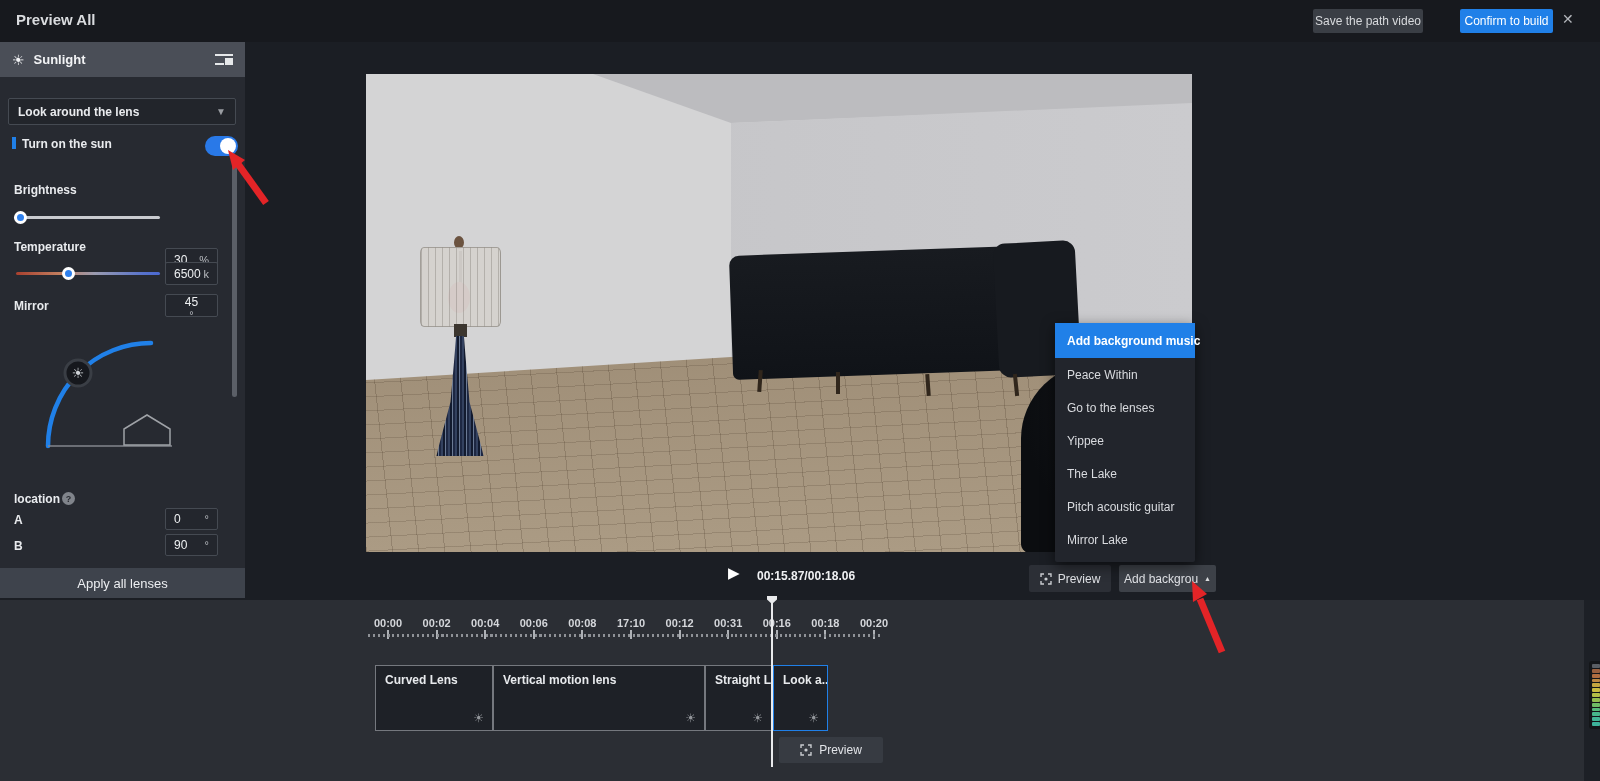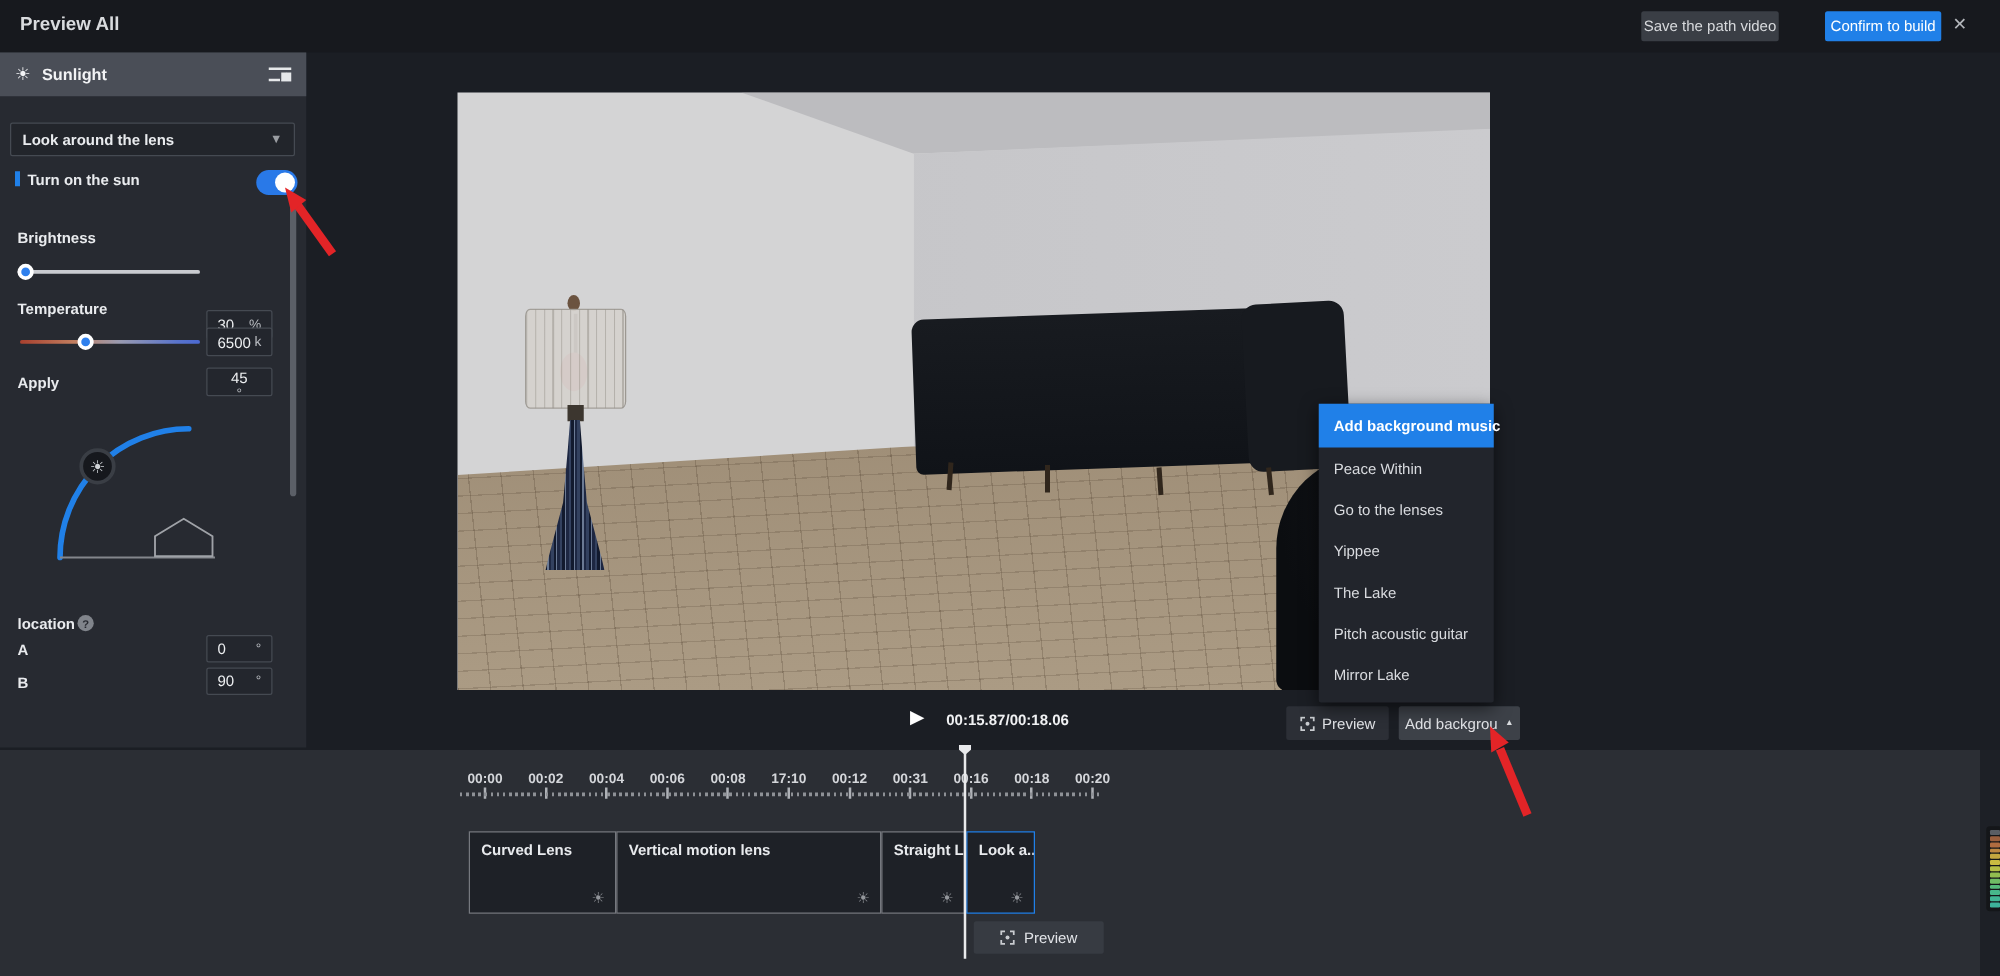--- a/index.html
+++ b/index.html
@@ -139,21 +139,21 @@
     <div class="sb-label" style="left:14px;top:198px;">Temperature</div>
     <div class="slider" style="left:16px;top:225px;width:144px;">
       <div class="track temp"></div>
         <div class="knob" style="left:46px;"></div>
     </div>
     <div class="vbox" style="left:165px;top:220px;">
       <span class="val">6500</span>
         <span class="unit">k</span>
     </div>
 
-    <div class="sb-label" style="left:14px;top:257px;">Apply</div>
+    <div class="sb-label" style="left:14px;top:257px;">Mirror</div>
     <div class="vbox" style="left:165px;top:252px;flex-direction:column;">
       <span class="val">45</span>
         <span class="unit">°</span>
     </div>
 
     <svg class="abs" style="left:10px;top:291px;" width="180" height="130">
       <path d="M 38 113 A 103 103 0 0 1 141 10" fill="none" stroke="#2080e8" stroke-width="4.5" stroke-linecap="round"></path>
       <line x1="38" y1="113" x2="162" y2="113" stroke="#83868c" stroke-width="1.5"></line>
       <polygon points="114,112 114,96 137,82 160,96 160,112" fill="none" stroke="#9fa2a7" stroke-width="1.5"></polygon>
       <circle cx="68" cy="40" r="13" fill="#16181d" stroke="#3a3e45" stroke-width="3"></circle>
@@ -166,20 +166,21 @@
     <div class="vbox" style="left:165px;top:466px;height:22px;">
       <span class="val">0</span>
         <span class="unit">°</span>
     </div>
     <div class="sb-label" style="left:14px;top:497px;">B</div>
     <div class="vbox" style="left:165px;top:492px;height:22px;">
       <span class="val">90</span>
         <span class="unit">°</span>
     </div>
 
+    <div class="apply-bar">Apply all lenses</div>
     <div class="sb-scroll"></div>
   </div>
 
   <div class="viewport">
     <div class="ceiling"></div>
     <div class="wall-right"></div>
     <div class="floor"></div>
     <div class="sofa-back"></div>
     <div class="sofa-arm"></div>
     <div class="sofa-leg" style="left:392px;top:296px;transform:rotate(4deg);"></div>

